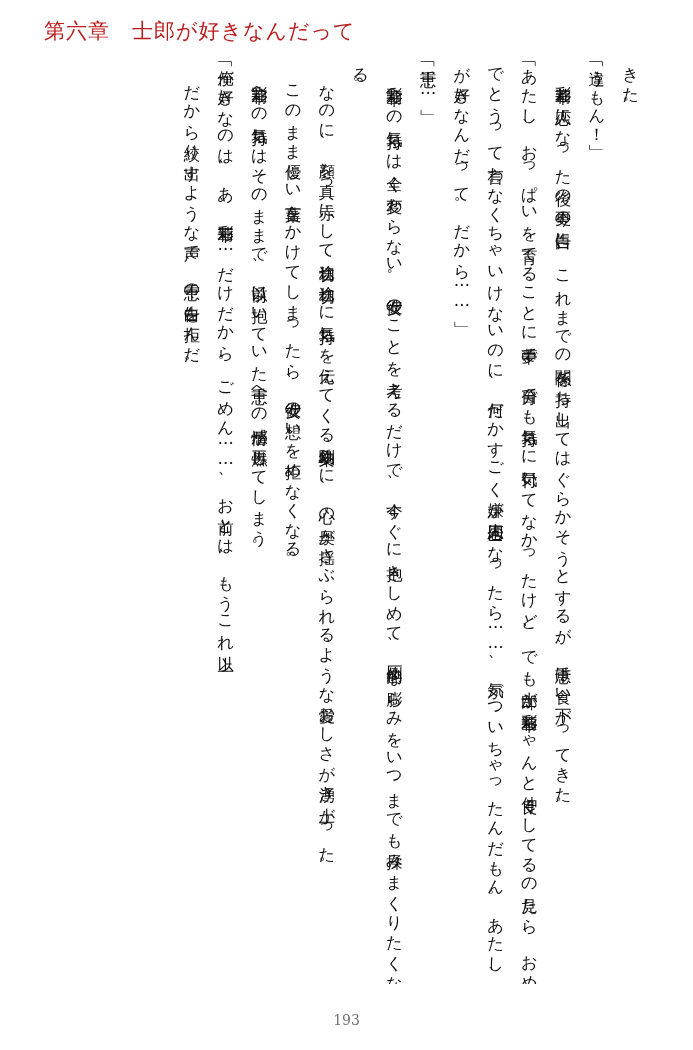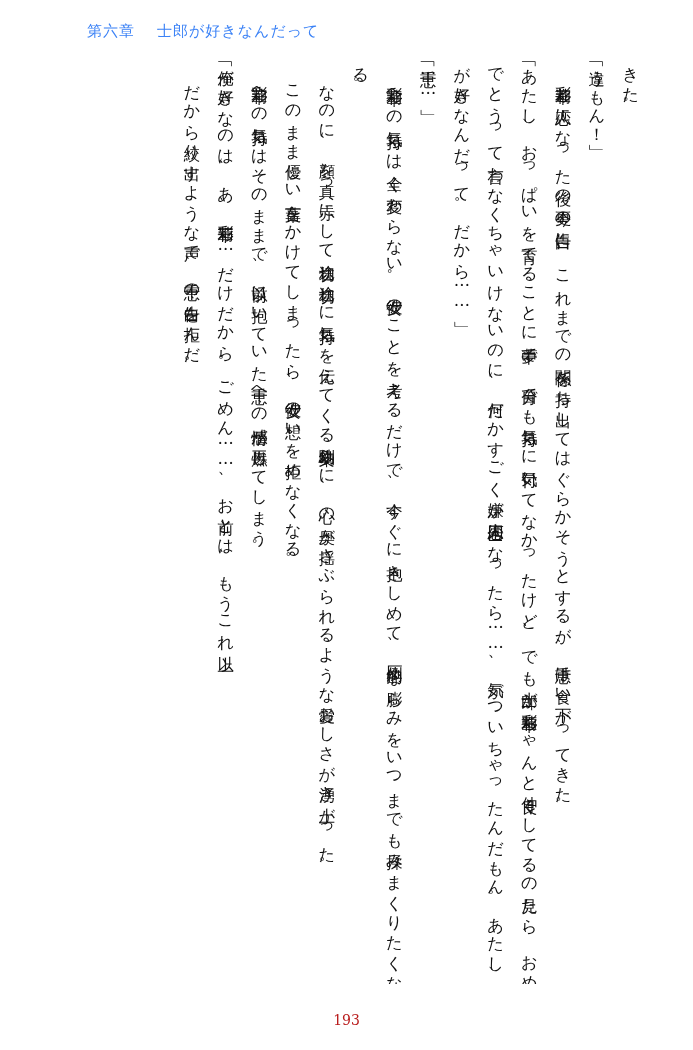--- a/index.html
+++ b/index.html
@@ -25,25 +25,24 @@
   }
   
   .chapter-header {
     position: absolute;
     top: 14px;
     left: 44px;
     right: 44px;
     height: 34px;
     display: flex;
     align-items: center;
-    font-size: 15px;
+    font-size: 21px;
     letter-spacing: 1px;
-    color: #3b82f6;
+    color: #b91c1c;
     white-space: nowrap;
-    margin-left: 43px;
   }
   .chapter-header .chapter-num {
     margin-right: 22px;
   }
   .chapter-header .chapter-title {
     letter-spacing: 1px;
   }
   
   .body-text {
     position: absolute;
@@ -68,21 +67,21 @@
   .body-text p.noindent {
     text-indent: 0;
   }
   .page-number {
     position: absolute;
     bottom: 22px;
     left: 0;
     width: 693px;
     text-align: center;
     font-size: 14px;
-    color: #b91c1c;
+    color: #737373;
     font-family: "DejaVu Serif", "Liberation Serif", serif;
   }
 </style>
 </head>
 <body>
 
 <div class="page">
 
   <div class="chapter-header">
     <span class="chapter-num">第六章</span>

